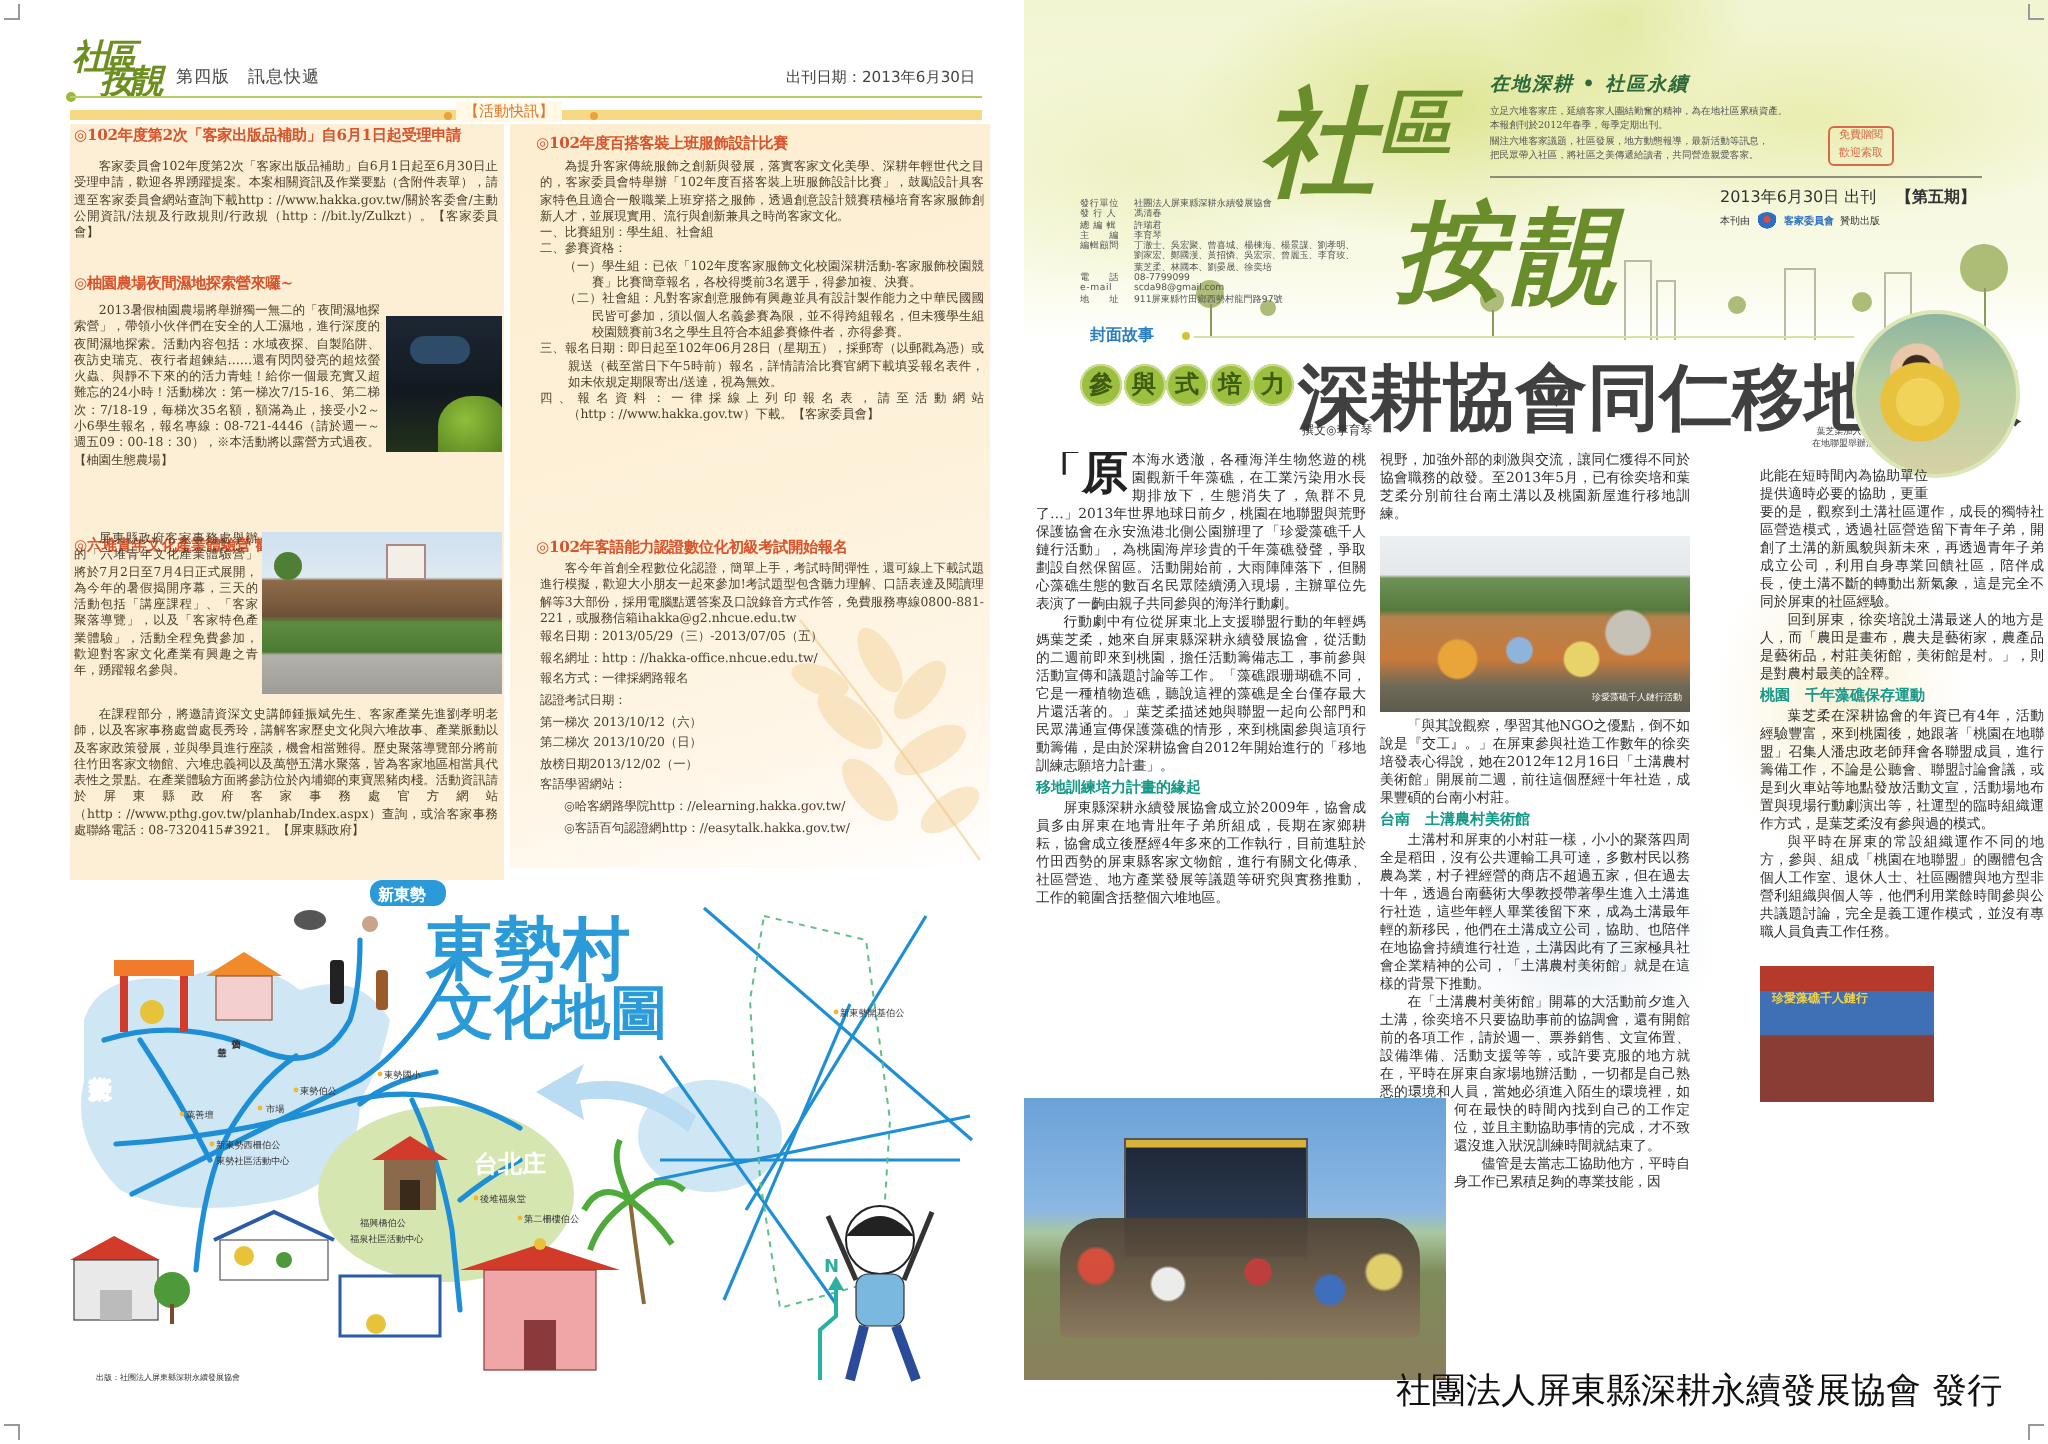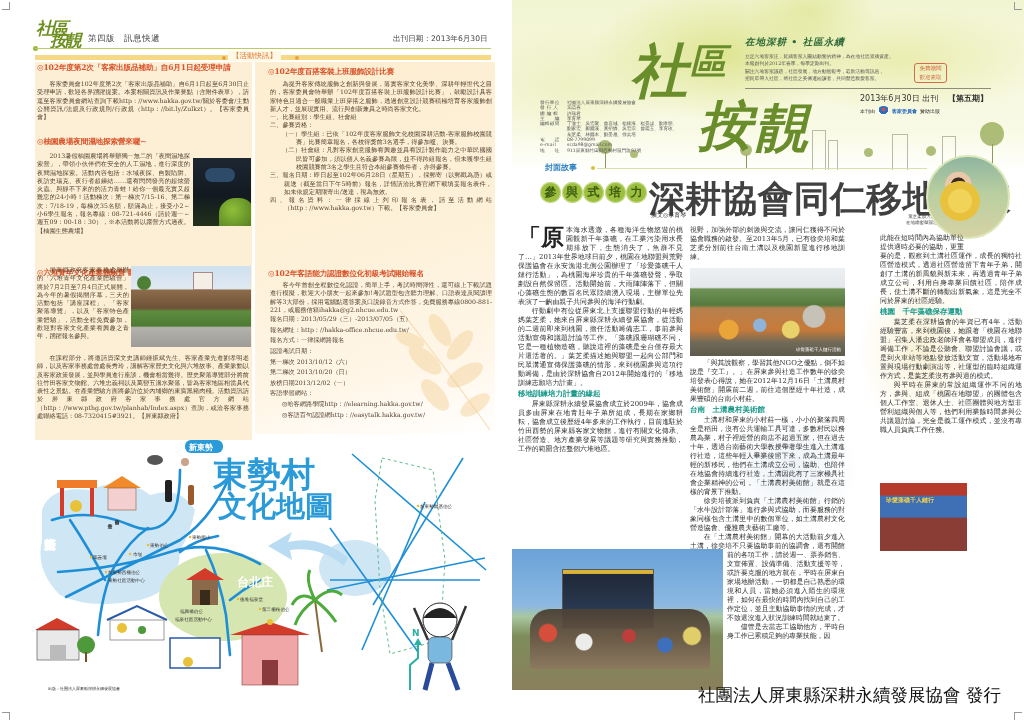--- a/index.html
+++ b/index.html
@@ -421,37 +421,37 @@
   <div class="shim" style="height:40px;"></div>
   <div class="photo-b">
     <span class="cap">珍愛藻礁千人鏈行活動</span>
   </div>
   <div class="shim" style="clear:left;height:193px;"></div>
   <div class="gap-float"></div>
   <p style="text-indent:0;">視野，加強外部的刺激與交流，讓同仁獲得不同於協會職務的啟發。至2013年5月，已有徐奕培和葉芝柔分別前往台南土溝以及桃園新屋進行移地訓練。</p>
   <p>「與其說觀察，學習其他NGO之優點，倒不如說是『交工』。」在屏東參與社造工作數年的徐奕培發表心得說，她在2012年12月16日「土溝農村美術館」開展前二週，前往這個歷經十年社造，成果豐碩的台南小村莊。</p>
   <p class="subhead">台南　土溝農村美術館</p>
   <p>土溝村和屏東的小村莊一樣，小小的聚落四周全是稻田，沒有公共運輸工具可達，多數村民以務農為業，村子裡經營的商店不超過五家，但在過去十年，透過台南藝術大學教授帶著學生進入土溝進行社造，這些年輕人畢業後留下來，成為土溝最年輕的新移民，他們在土溝成立公司，協助、也陪伴在地協會持續進行社造，土溝因此有了三家極具社會企業精神的公司，「土溝農村美術館」就是在這樣的背景下推動。</p>
-  <p>徐奕培被派到負責「土溝農村美術館」行銷的「水牛設計部落」進行參與式協助，而要服務的對象同樣包含土溝里中的數個單位，如土溝農村文化營造協會、優雅農夫藝術工廠等。</p>
   <p>在「土溝農村美術館」開幕的大活動前夕進入土溝，徐奕培不只要協助事前的協調會，還有開館前的各項工作，請於週一、票券銷售、文宣佈置、設備準備、活動支援等等，或許要克服的地方就在，平時在屏東自家場地辦活動，一切都是自己熟悉的環境和人員，當她必須進入陌生的環境裡，如何在最快的時間內找到自己的工作定位，並且主動協助事情的完成，才不致還沒進入狀況訓練時間就結束了。</p>
   <p>儘管是去當志工協助他方，平時自身工作已累積足夠的專業技能，因</p>
 </div>
 
 <div class="abs photo-group">
   <div class="banner"></div>
   <div class="crowd"></div>
 </div>
 
 <div class="abs rbody" style="left:848px;top:234px;width:142px;height:455px;margin-left:32px;">
   <div style="float:right;width:58px;height:16px;"></div>
   <div class="shim" style="height:247px;"></div>
   <div class="photo-red">
     <span class="cap">珍愛藻礁千人鏈行</span>
   </div>
   <p style="text-indent:0;">此能在短時間內為協助單位提供適時必要的協助，更重要的是，觀察到土溝社區運作，成長的獨特社區營造模式，透過社區營造留下青年子弟，開創了土溝的新風貌與新未來，再透過青年子弟成立公司，利用自身專業回饋社區，陪伴成長，使土溝不斷的轉動出新氣象，這是完全不同於屏東的社區經驗。</p>
+  <p>回到屏東，徐奕培說土溝最迷人的地方是人，而「農田是畫布，農夫是藝術家，農產品是藝術品，村莊美術館，美術館是村。」，則是對農村最美的詮釋。</p>
   <p class="subhead">桃園　千年藻礁保存運動</p>
   <p>葉芝柔在深耕協會的年資已有4年，活動經驗豐富，來到桃園後，她跟著「桃園在地聯盟」召集人潘忠政老師拜會各聯盟成員，進行籌備工作，不論是公聽會、聯盟討論會議，或是到火車站等地點發放活動文宣，活動場地布置與現場行動劇演出等，社運型的臨時組織運作方式，是葉芝柔沒有參與過的模式。</p>
   <p>與平時在屏東的常設組織運作不同的地方，參與、組成「桃園在地聯盟」的團體包含個人工作室、退休人士、社區團體與地方型非營利組織與個人等，他們利用業餘時間參與公共議題討論，完全是義工運作模式，並沒有專職人員負責工作任務。</p>
 </div>
 
 <div class="abs rp-footer">社團法人屏東縣深耕永續發展協會 發行</div>
 <span class="cropmark" style="left:1014px;top:2px;border-width:0 0 1px 1px;"></span>
 <span class="cropmark" style="left:1014px;top:712px;border-width:1px 0 0 1px;"></span>
 
 </body></html>

